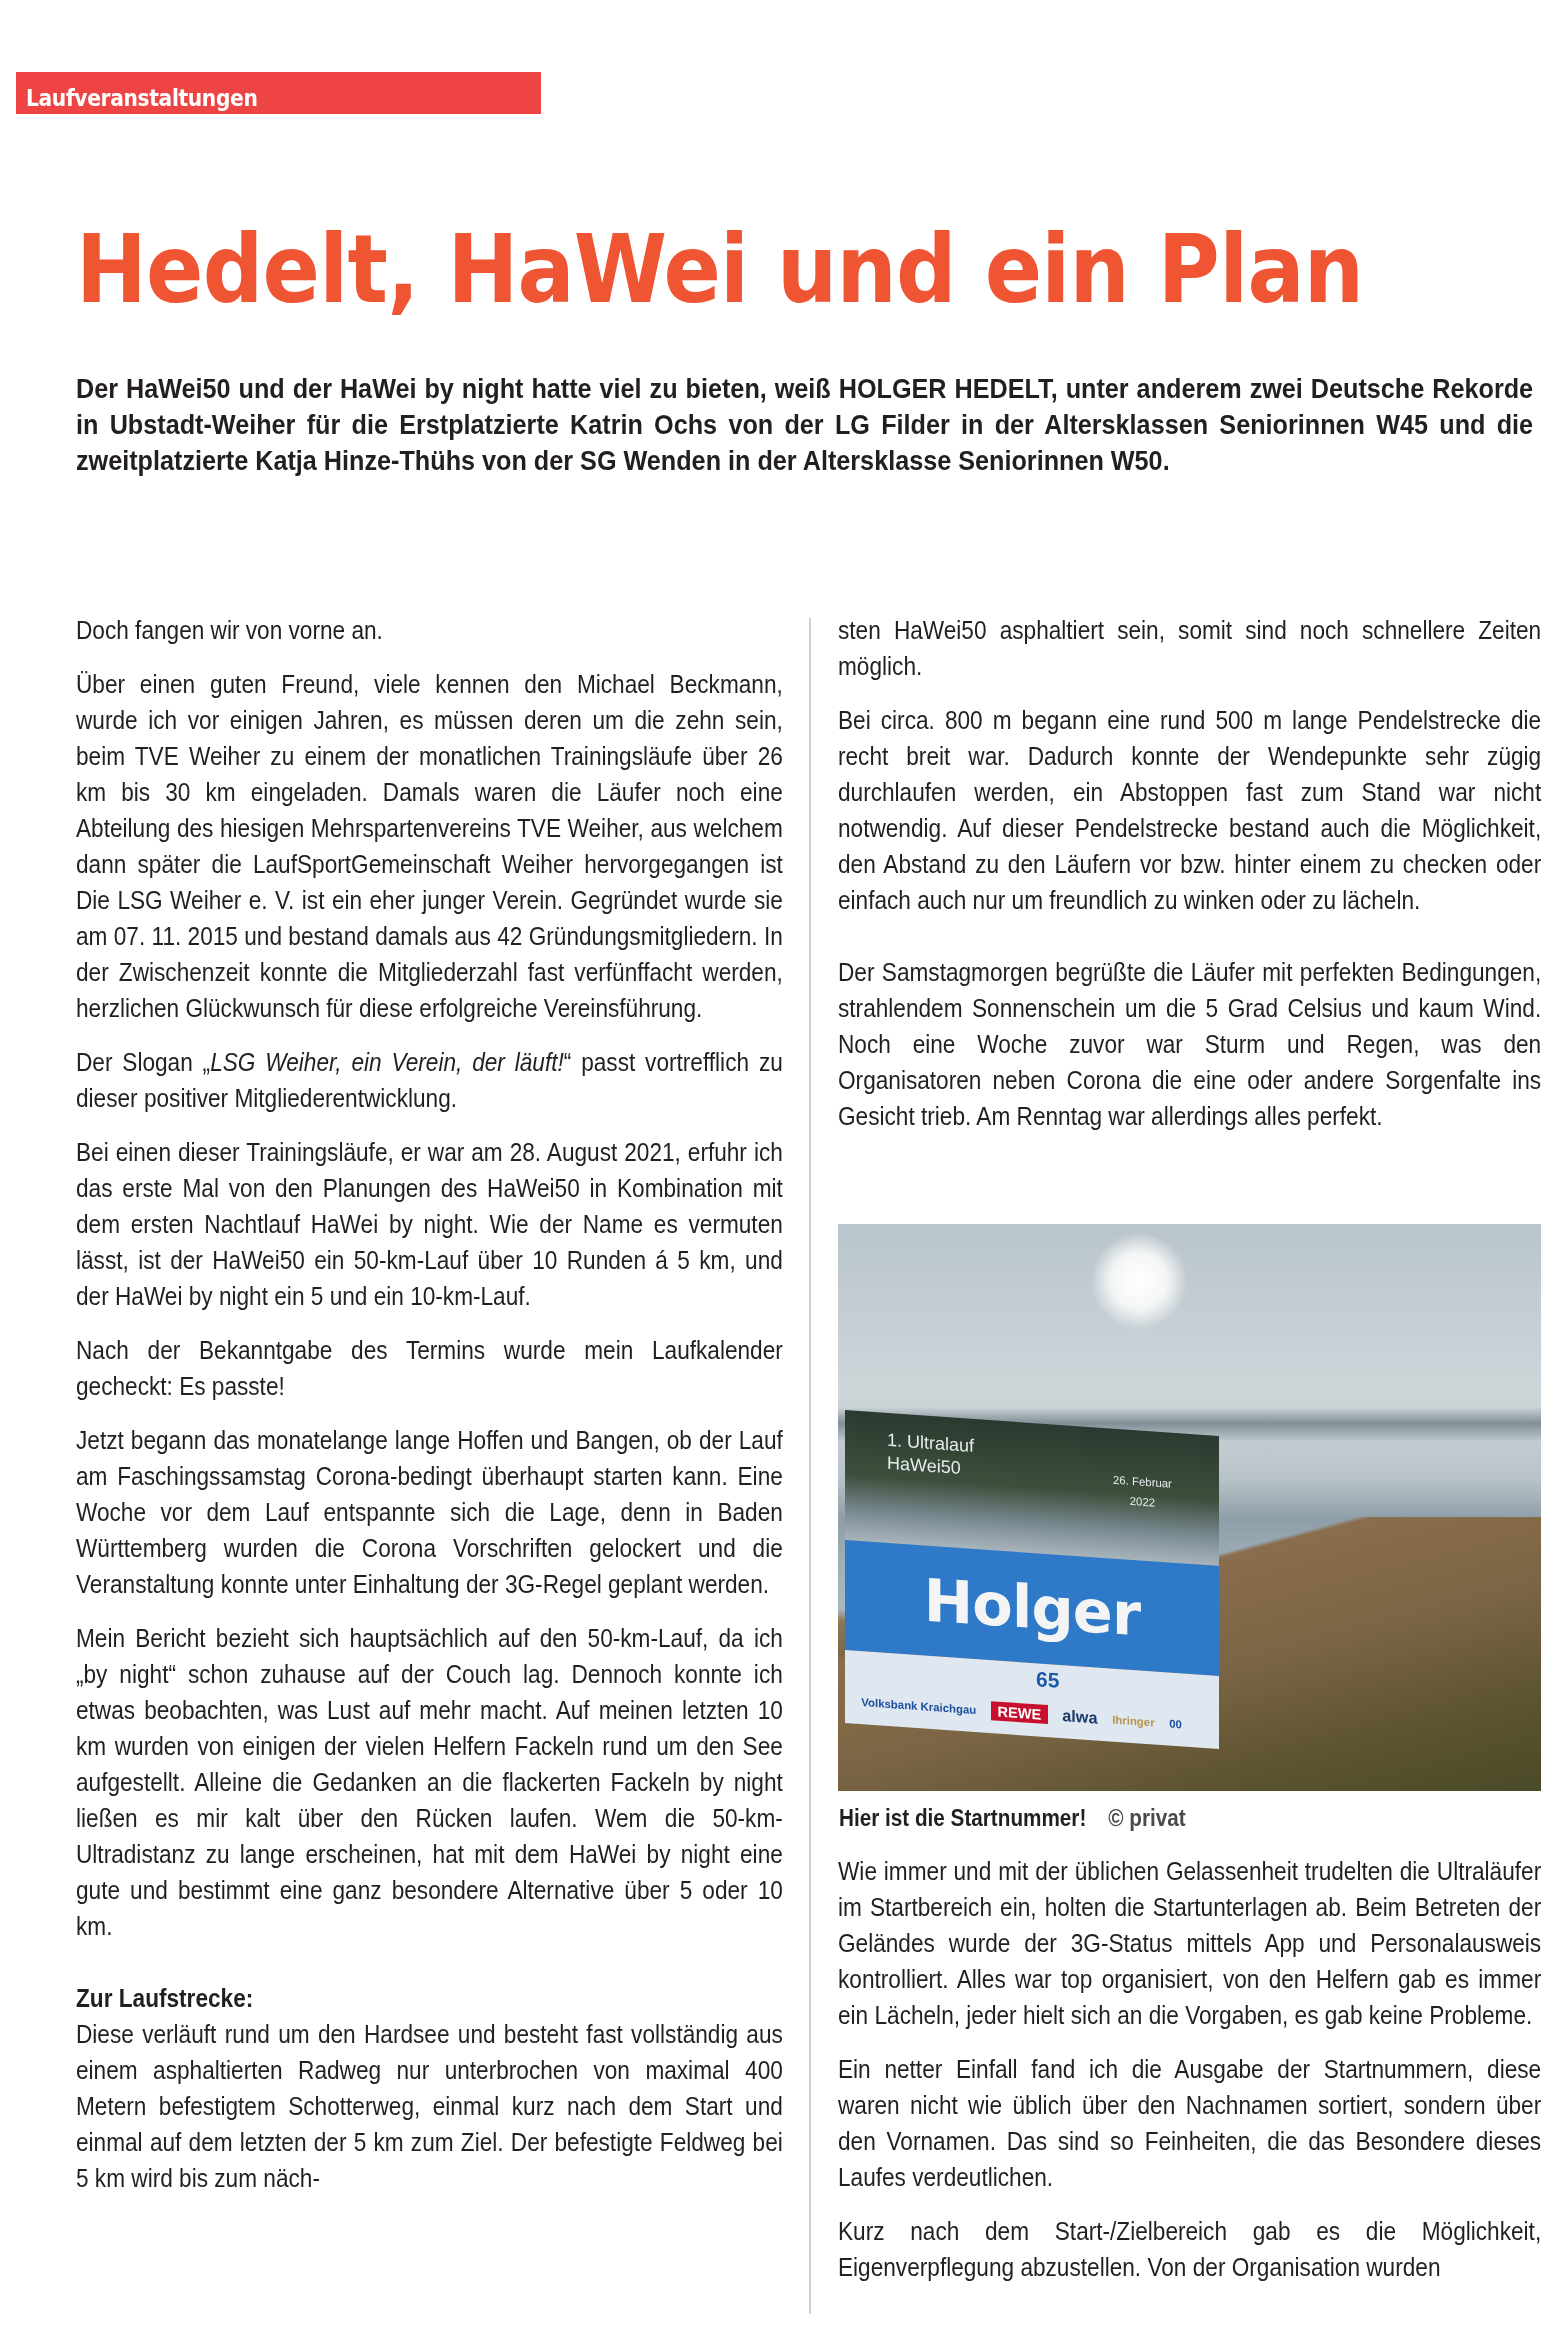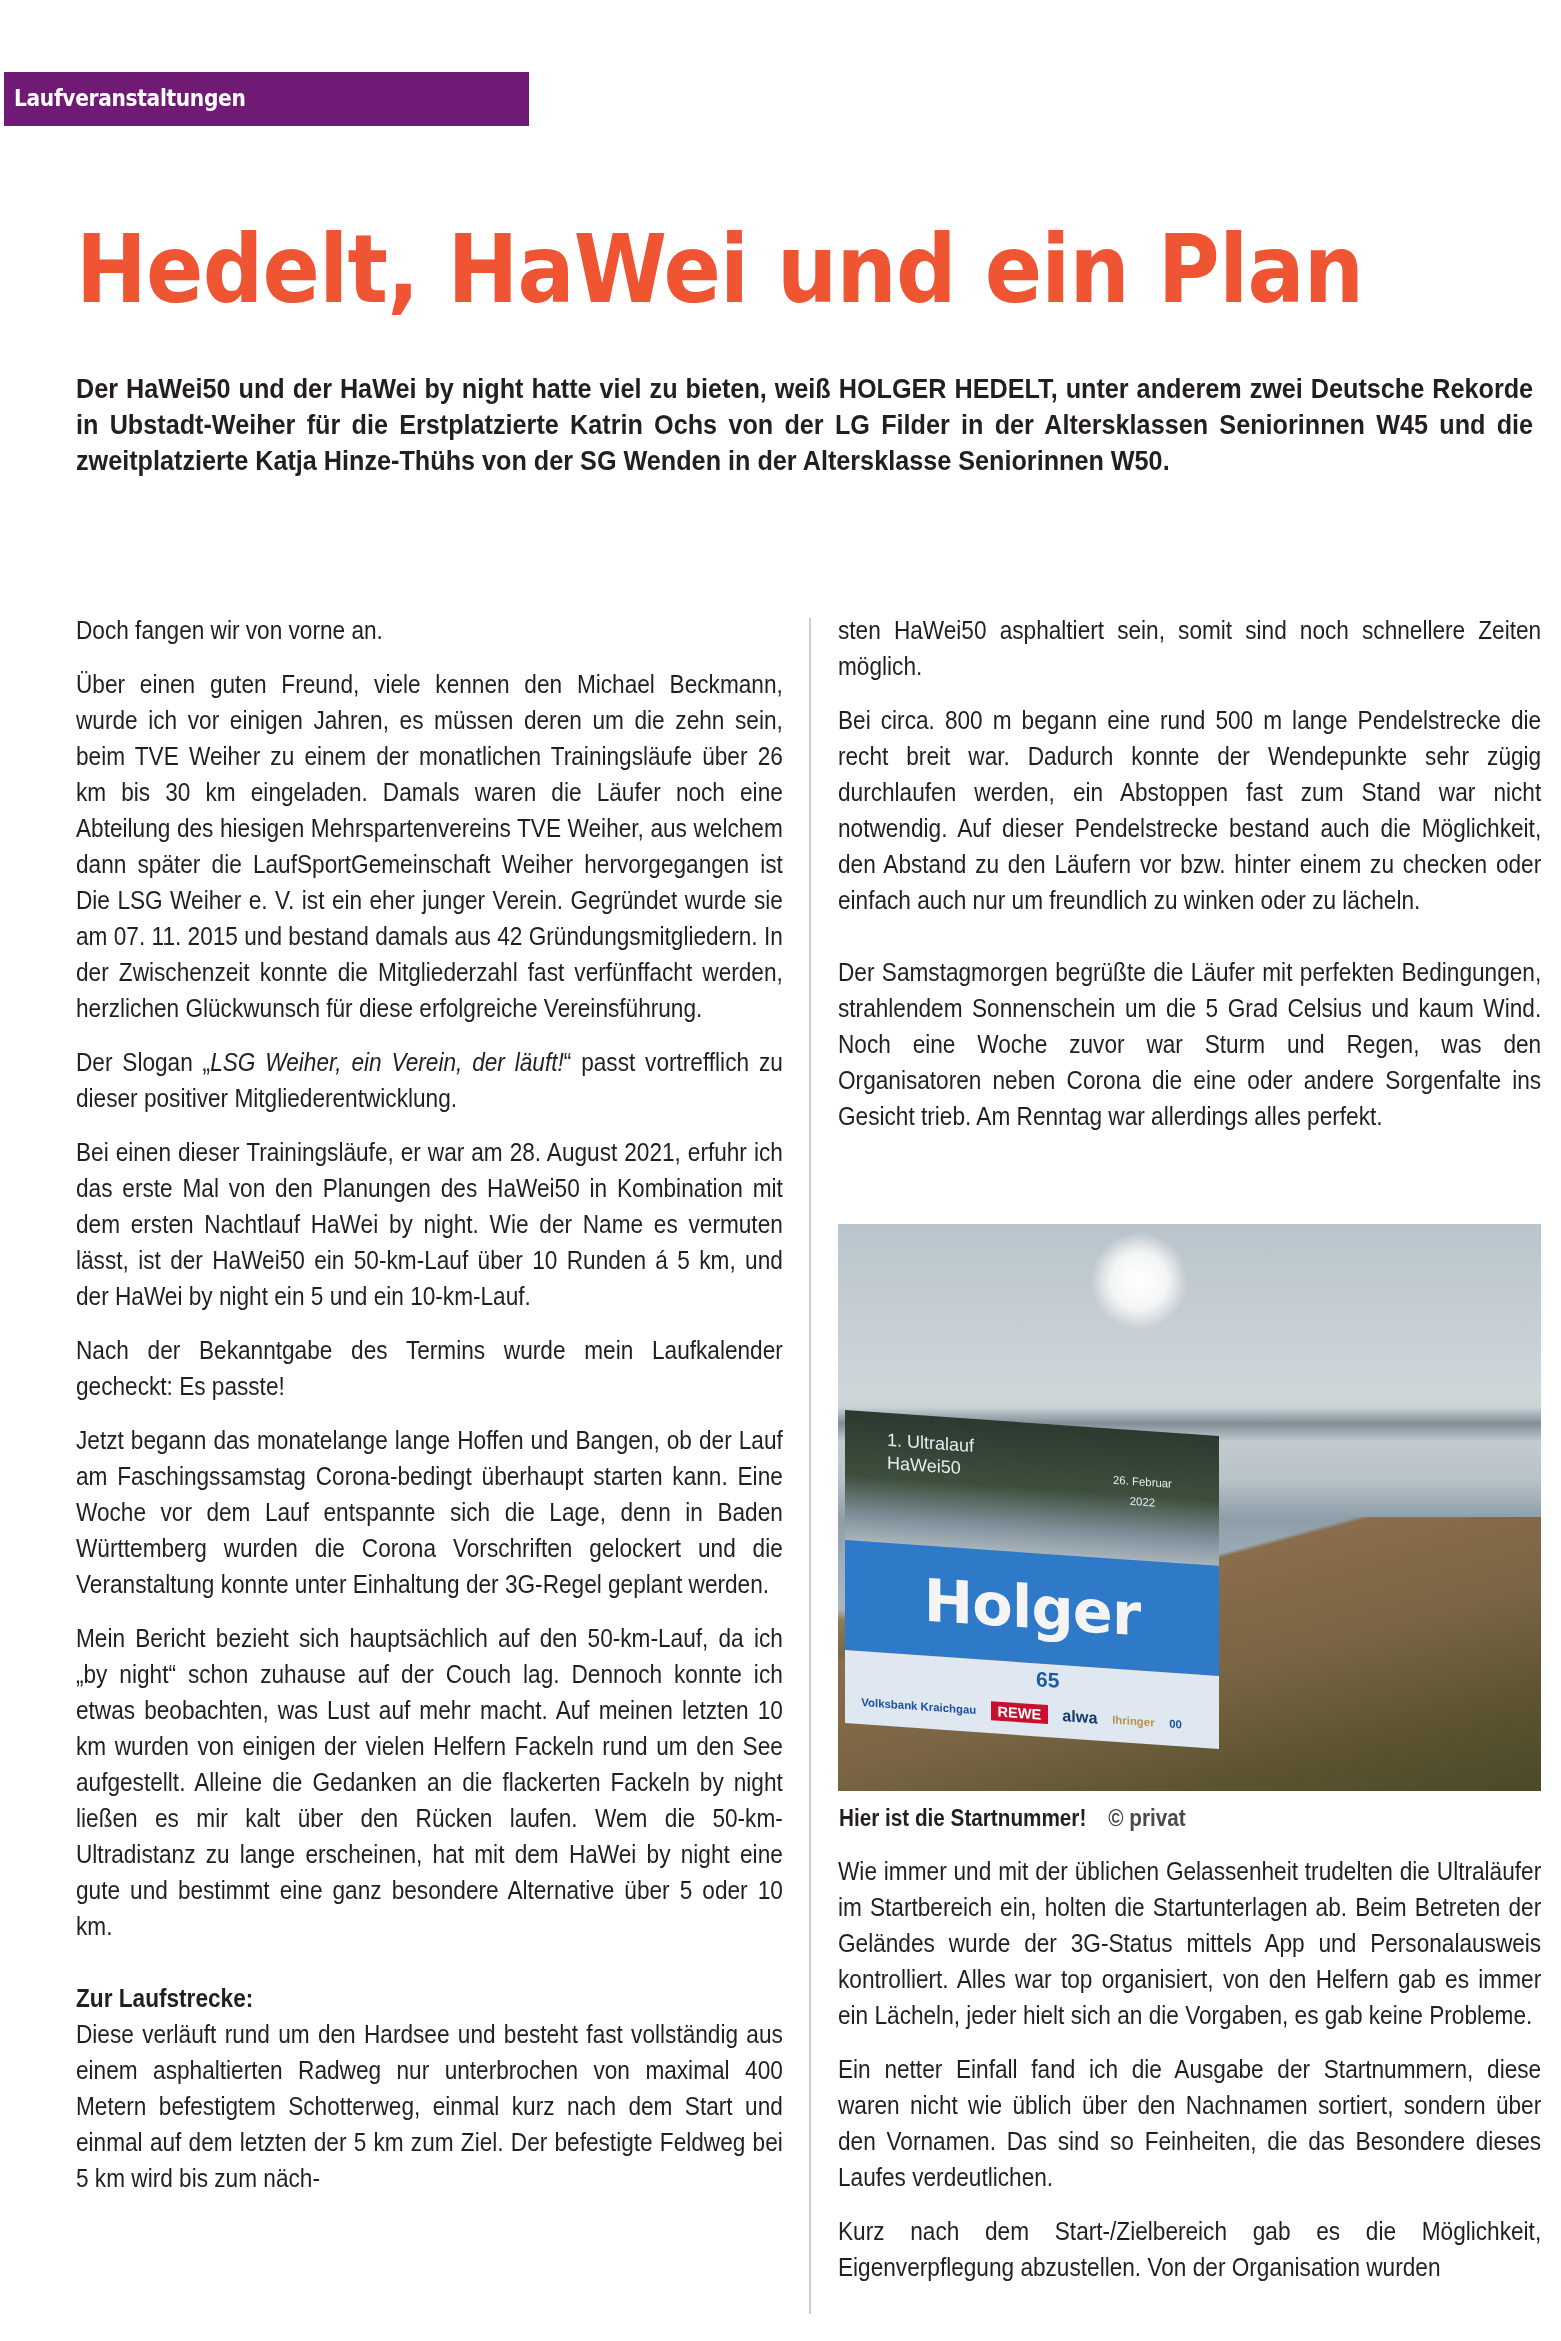--- a/index.html
+++ b/index.html
@@ -1,19 +1,19 @@
 <!DOCTYPE html>
 <html style="font-size:13px"><head>
 <meta charset="utf-8">
 <style>
   html, body { margin: 0; padding: 0; background: #ffffff; }
   body { width: 1562px; height: 2342px; position: relative; overflow: hidden;
          font-family: "Liberation Sans", "DejaVu Sans", sans-serif; color: #231f20; }
-  .section-bar { position: absolute; left: 4px; top: 72px; width: 525px; height: 54px;
-         background: #701a75; }
+  .section-bar { position: absolute; left: 16px; top: 72px; width: 525px; height: 42px;
+         background: #ef4444; }
   .section-bar span { position: absolute; left: 9.8px; top: 13px; color: #ffffff;
          font-weight: bold; font-size: 23px; letter-spacing: -0.4px;
          font-family: "DejaVu Sans", sans-serif; transform: scaleX(0.88); transform-origin: left center; display: inline-block; }
   .title { position: absolute; left: 76px; top: 218px; margin: 0; color: #ef5433;
          font-weight: bold; font-size: 94px; letter-spacing: -0.8px; line-height: 1.1;
          font-family: "DejaVu Sans", sans-serif; white-space: nowrap;
          transform: scaleX(0.9); transform-origin: left top; }
   .lead { position: absolute; left: 76px; top: 371px; width: 1619px; margin: 0;
          font-weight: bold; font-size: 28px; line-height: 36px; text-align: justify;
          font-family: "Liberation Sans", sans-serif; color: #231f20;

